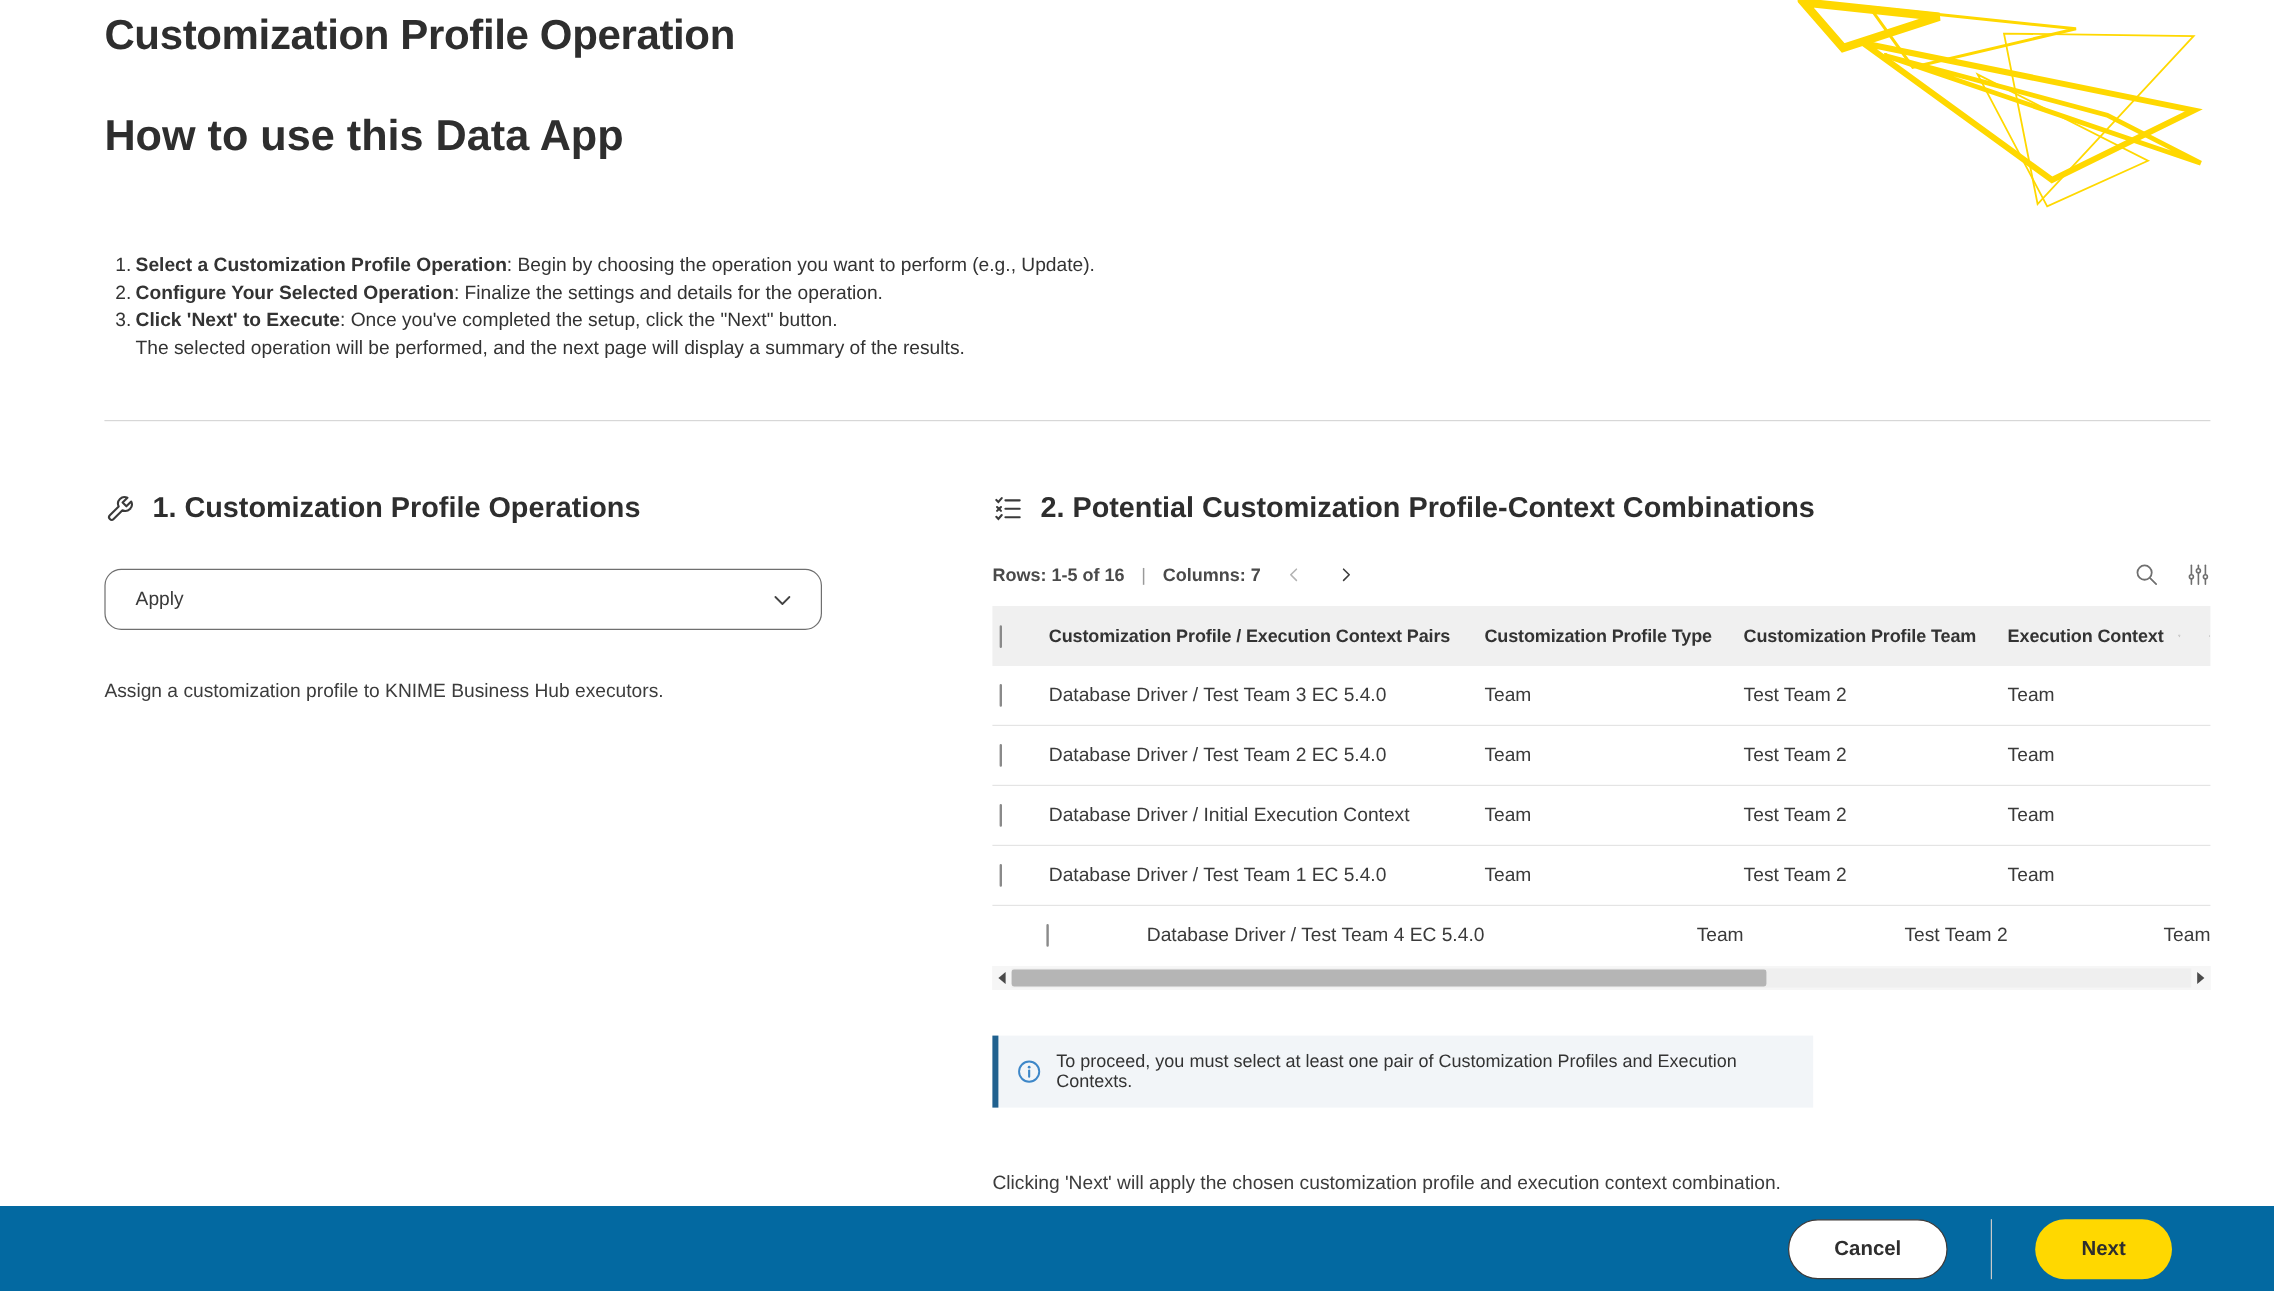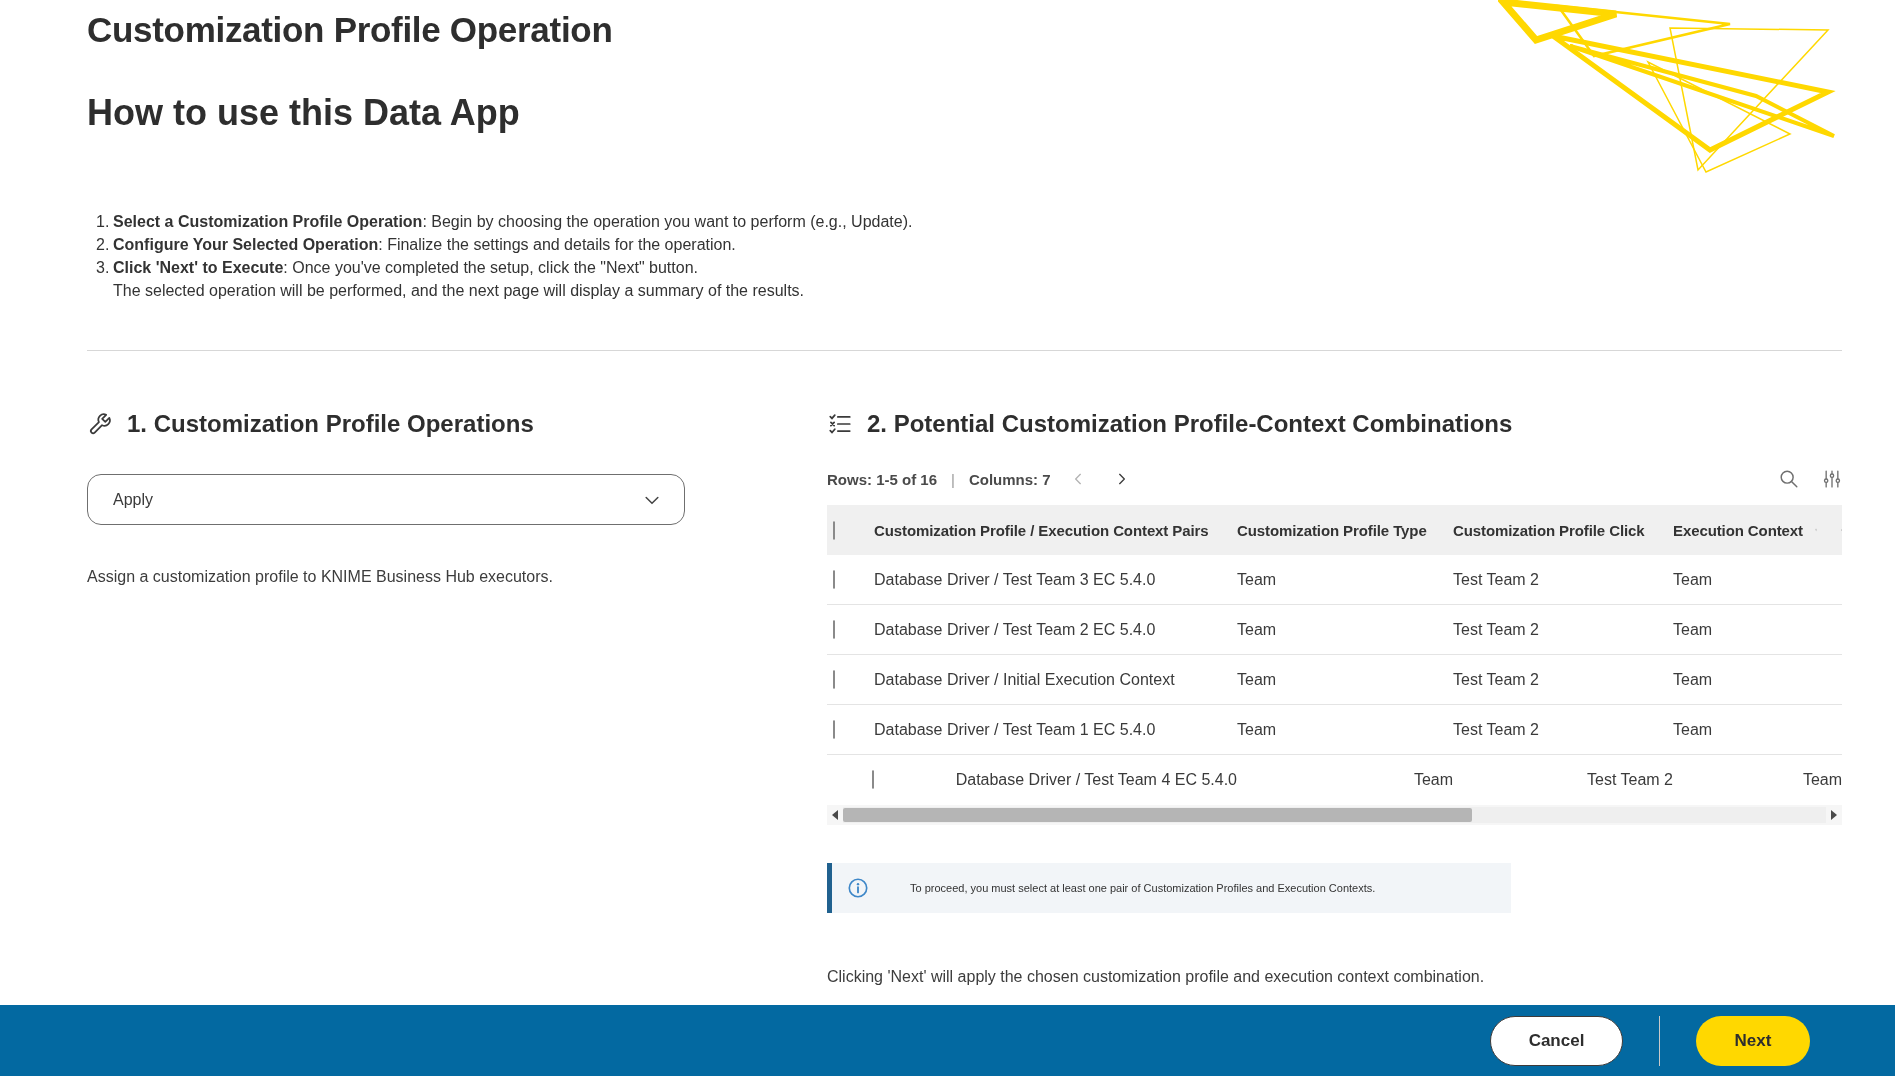--- a/index.html
+++ b/index.html
@@ -48,21 +48,21 @@
 
   .hscroll { width:1015px; height:20px; display:flex; align-items:center; background:#f6f6f6; }
   .scroll-arrow { width:16px; height:20px; display:flex; align-items:center; justify-content:center; cursor:pointer; background:#f6f6f6; border:none; padding:0; }
   .tri-l { width:0; height:0; border-top:5px solid transparent; border-bottom:5px solid transparent; border-right:6px solid #4a4a4a; }
   .tri-r { width:0; height:0; border-top:5px solid transparent; border-bottom:5px solid transparent; border-left:6px solid #4a4a4a; }
   .track { flex:1; height:16px; background:#efefef; position:relative; }
   .thumb { position:absolute; left:0; top:1px; height:14px; width:64%; background:#b5b5b5; border-radius:2px; cursor:grab; }
 
   .infobox { margin-top:38px; width:684px; min-height:50px; background:#f2f5f8; border-left:5px solid #20618f;
              display:flex; align-items:center; gap:12px; padding:13px 18px 13px 15px; }
-  .infobox .msg { font-size:11px; color:#333;margin-left:29px; }
+  .infobox .msg { font-size:15px; color:#333; }
 
   .note { margin-top:55px; font-size:16px; color:#3c3c3c; }
 
   .bottombar { position:absolute; left:0; top:1005px; width:1895px; height:71px; background:#0369a1;
                display:flex; align-items:center; justify-content:flex-end; padding-right:85px; }
   .btn { height:50px; border-radius:25px; font-family:"Liberation Sans", sans-serif; font-size:17px; font-weight:700; cursor:pointer; }
   .btn-cancel { width:133px; background:#fff; border:1.5px solid #3e3a39; color:#2e2e2e; }
   .vdiv { width:1px; height:50px; background:#c9c9c9; margin:0 36px; }
   .btn-next { width:114px; border:none; background:#ffd800; color:#2e2e2e; }
 </style>
@@ -163,21 +163,21 @@
             <circle cx="19" cy="14" r="2" fill="#fff"></circle>
         </svg>
       </button>
     </div>
 
     <div class="tbl">
       <div class="trow thead">
         <span><span class="cbx"></span></span>
         <span class="hc">Customization Profile / Execution Context Pairs</span>
         <span class="hc">Customization Profile Type</span>
-        <span class="hc">Customization Profile Click</span>
+        <span class="hc">Customization Profile Team</span>
         <span class="lastcol">
           <span class="hc">Execution Context</span>
           <svg width="20" height="20" viewBox="0 0 24 24" fill="none" stroke="#4a4a4a" stroke-width="1.6" stroke-linejoin="round">
             <path d="M3 4.5h18l-7.2 8v6.5l-3.6-1.8v-4.7z"></path>
           </svg>
           <span class="push"></span>
           <svg width="6" height="20" viewBox="0 0 6 20" fill="#555">
             <circle cx="3" cy="4" r="1.6"></circle>
               <circle cx="3" cy="10" r="1.6"></circle>
               <circle cx="3" cy="16" r="1.6"></circle>

